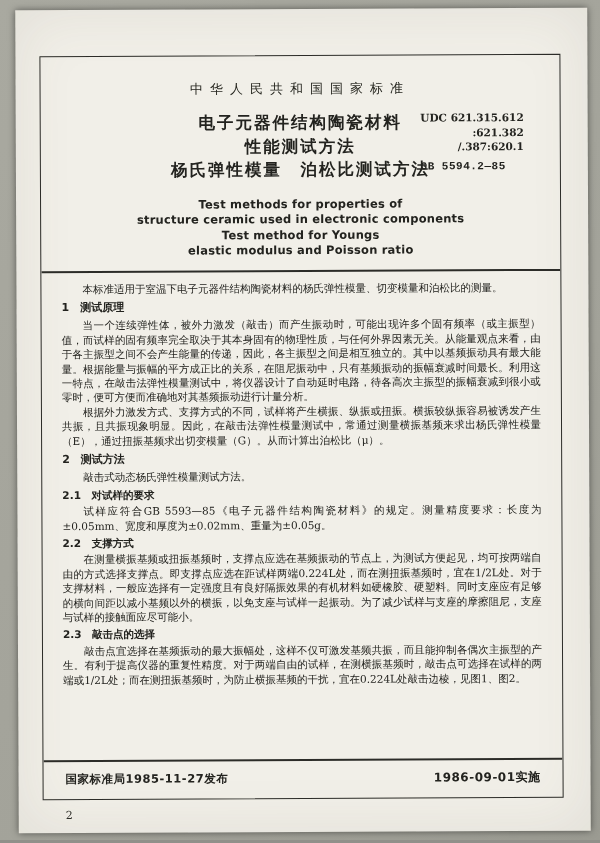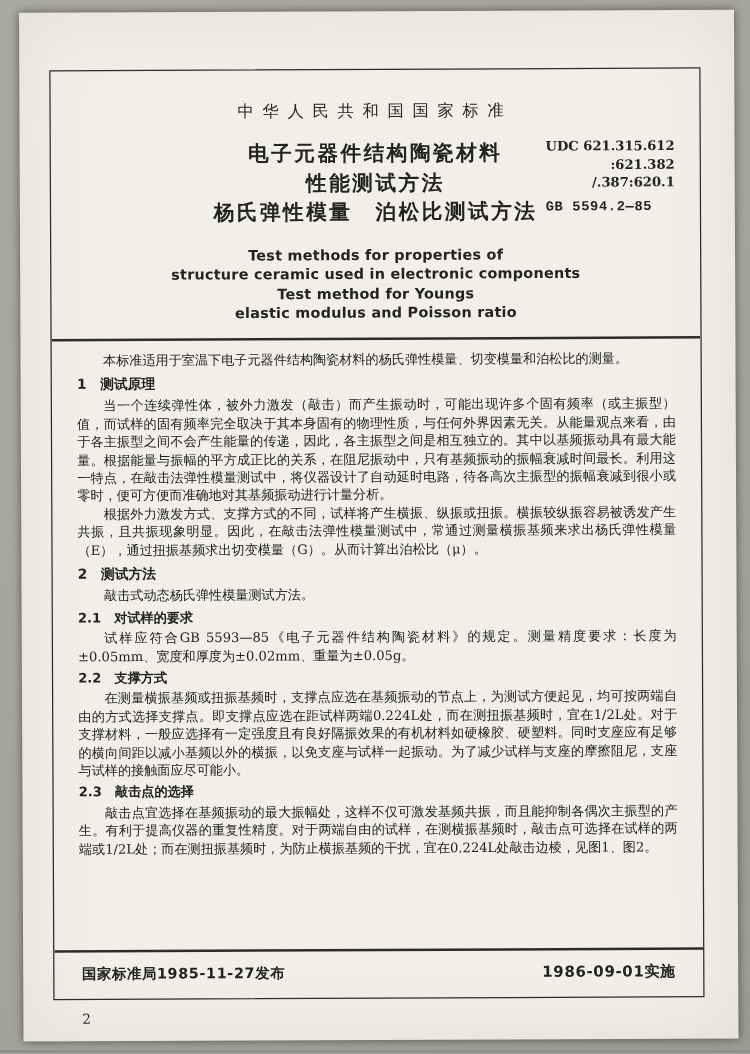--- a/index.html
+++ b/index.html
@@ -49,21 +49,21 @@
     text-align: center;
     font-weight: bold;
     font-size: 16.5px;
     line-height: 23.5px;
     letter-spacing: 2px;
     font-family: "DejaVu Sans", sans-serif;
   }
 
   .udc {
     position: absolute;
-    top: 0; right: 0;
+    top: 0; right: 16px;
     font-size: 10.5px;
     line-height: 14.5px;
     font-weight: 600;
     font-family: "DejaVu Serif", serif;
     text-align: left;
   }
   .udc .udc-2, .udc .udc-3 { padding-left: 26px; text-align: right; }
   .udc .gb-code {
     margin-top: 5px;
     font-size: 11px;

